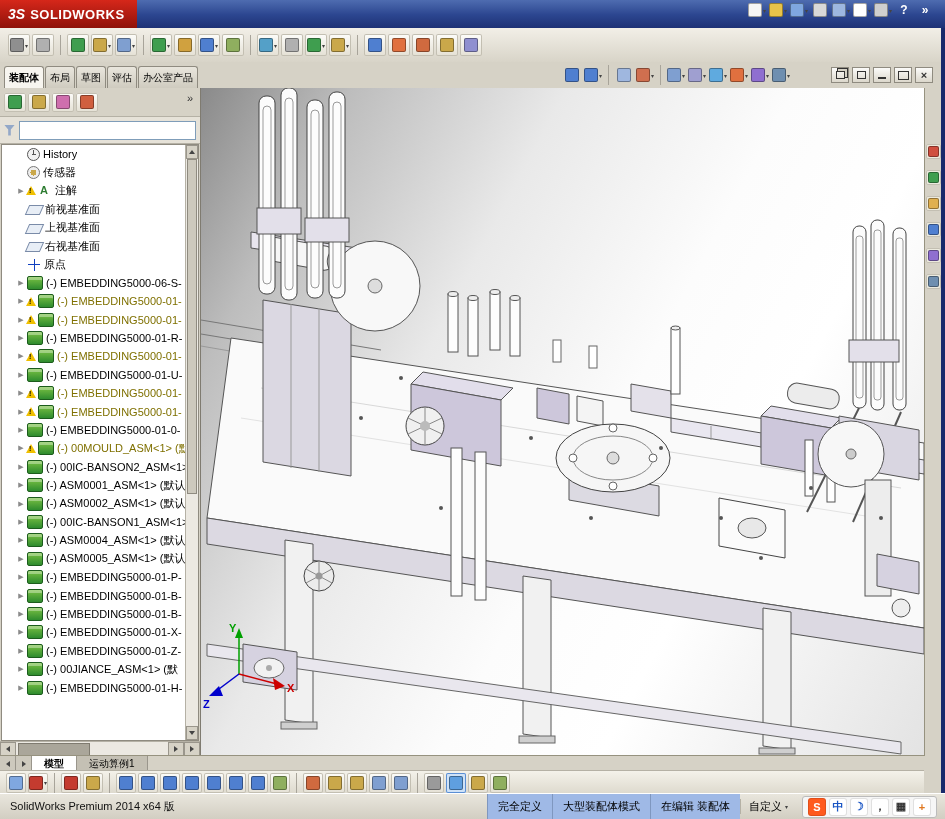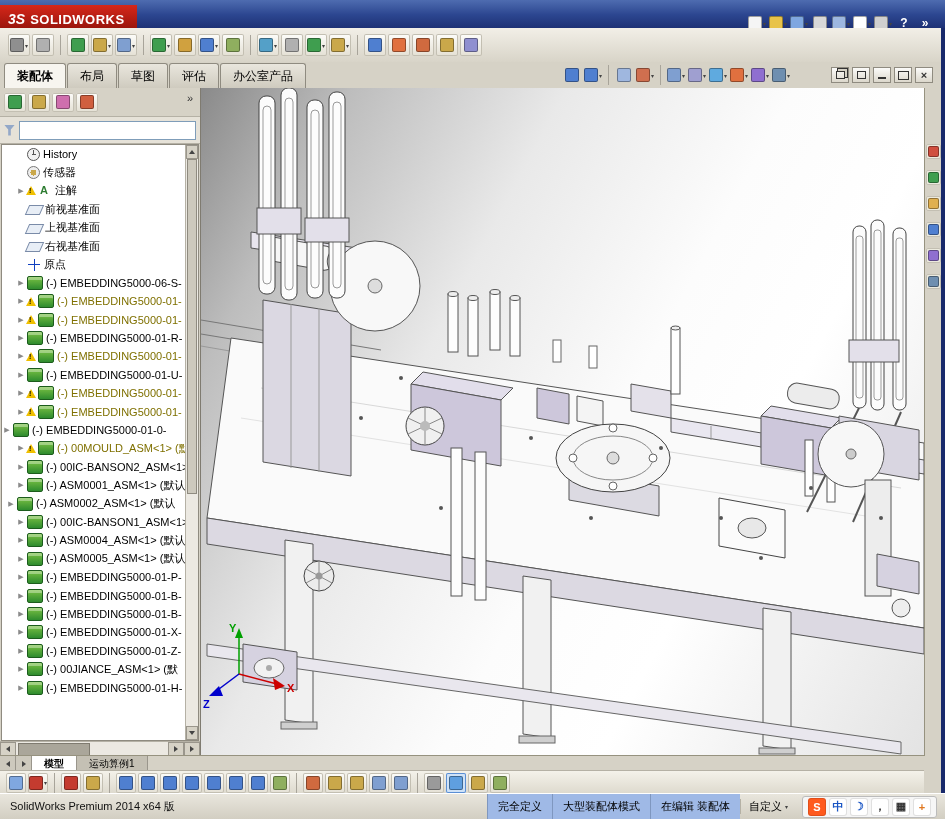--- a/index.html
+++ b/index.html
@@ -1,19 +1,19 @@
 <!DOCTYPE html>
 <html style="--tb-lo: #18296b; --logo: #8f120a; --status-blue: #9fb9e6; --olive: #7f7000; --warn: #f0c000;"><head>
 <meta charset="utf-8">
 <style>
   html,body{margin:0;padding:0;background:#444;}
   .window{position:relative;width:945px;height:819px;background:#d6d2c6;font-family:"Liberation Sans",sans-serif;overflow:hidden;}
 
   
-  .titlebar{position:absolute;top:0;left:0;right:0;height:33px;display:flex;align-items:flex-end;
+  .titlebar{position:absolute;top:0;left:0;right:0;height:33px;display:flex;align-items:flex-start;
     background:linear-gradient(180deg,var(--tb-hi,#4e6cb0) 0%,var(--tb-mid,#2c4690) 45%,var(--tb-lo,#18296b) 100%);color:#fff;}
   .logo{height:28px;display:flex;align-items:center;padding:0 12px 0 8px;
     background:linear-gradient(180deg,#d6271a,var(--logo,#8f120a));}
   .logo .glyph{font-weight:bold;font-style:italic;font-size:14px;margin-right:5px;}
   .logo .brand{font-weight:bold;font-size:13px;letter-spacing:.5px;}
   .menu-bar{display:flex;align-items:center;margin-left:6px;}
   .menu-item{padding:4px 9px;font-size:12px;cursor:default;white-space:nowrap;}
   .titlebar-icons{margin-left:auto;display:flex;align-items:center;gap:1px;padding-right:10px;}
   .titlebar-icons .icon-box{background:transparent;box-shadow:none;border:none;width:20px;height:20px;}
   .titlebar-icons .icon-box.glyphic{color:#fff;font-size:12px;}
@@ -27,21 +27,21 @@
   .icon-box.glyphic{font-weight:bold;font-size:12px;color:#333;}
   .vsep{width:1px;height:20px;background:#a8a49a;margin:0 4px;flex:none;}
 
   
   .toolbar{position:absolute;top:28px;left:0;right:0;height:34px;display:flex;align-items:center;gap:2px;padding-left:8px;
     background:linear-gradient(180deg,#f2efe7,#d8d4c8);border-bottom:1px solid #a8a49a;}
 
   
   .tabsrow{position:absolute;top:62px;left:0;right:0;height:26px;background:#d6d2c6;border-bottom:1px solid #96927f;
     display:flex;align-items:flex-end;padding-left:4px;}
-  .ctab{padding:4px 12px 3px;font-size:12px;border:1px solid #8f8b80;border-bottom:none;border-radius:3px 3px 0 0;
+  .ctab{padding:4px 4px 3px;font-size:10px;border:1px solid #8f8b80;border-bottom:none;border-radius:3px 3px 0 0;
     background:linear-gradient(#e9e6dd,#cfcbbf);margin-right:1px;cursor:default;white-space:nowrap;}
   .ctab.active{background:#f7f5ef;font-weight:bold;}
   .headsup{display:flex;align-items:center;gap:1px;margin-left:auto;margin-right:40px;align-self:center;}
   .headsup .icon-box{width:20px;height:20px;background:transparent;box-shadow:none;}
   .childbtns{display:flex;gap:3px;align-items:center;padding-right:12px;align-self:center;}
   .wb{width:16px;height:14px;border:1px solid #8f8b80;background:linear-gradient(#fbfbf9,#dcd8cc);
     display:inline-flex;align-items:center;justify-content:center;}
   .wb::before{content:"";display:block;width:7px;height:6px;border:1px solid #333;}
   .wb.window-cascade::before{box-shadow:2px -2px 0 0 #d6d2c6,2px -2px 0 1px #333;}
   .wb.window-minimize::before{width:8px;height:0;border:none;border-bottom:2px solid #333;margin-top:6px;}
@@ -407,21 +407,21 @@
             <span class="tlabel tl-olive">(-) EMBEDDING5000-01-</span>
           </div>
           <div class="tree-row" style="padding-left: 14px;">
             <span class="arrow">▶</span>
             <span class="warn-badge">
               <span class="warn-ex">!</span>
             </span>
             <span class="ticon ti-assembly"></span>
             <span class="tlabel tl-olive">(-) EMBEDDING5000-01-</span>
           </div>
-          <div class="tree-row" style="">
+          <div class="tree-row" style="padding-left: 14px;">
             <span class="arrow">▶</span>
             <span class="ticon ti-assembly"></span>
             <span class="tlabel tl-black">(-) EMBEDDING5000-01-0-</span>
           </div>
           <div class="tree-row" style="padding-left: 14px;">
             <span class="arrow">▶</span>
             <span class="warn-badge">
               <span class="warn-ex">!</span>
             </span>
             <span class="ticon ti-assembly"></span>
@@ -430,21 +430,21 @@
           <div class="tree-row" style="padding-left: 14px;">
             <span class="arrow">▶</span>
             <span class="ticon ti-assembly"></span>
             <span class="tlabel tl-black">(-) 00IC-BANSON2_ASM&lt;1&gt;</span>
           </div>
           <div class="tree-row" style="padding-left: 14px;">
             <span class="arrow">▶</span>
             <span class="ticon ti-assembly"></span>
             <span class="tlabel tl-black">(-) ASM0001_ASM&lt;1&gt; (默认</span>
           </div>
-          <div class="tree-row" style="padding-left: 4px;">
+          <div class="tree-row" style="padding-left: 14px;">
             <span class="arrow">▶</span>
             <span class="ticon ti-assembly"></span>
             <span class="tlabel tl-black">(-) ASM0002_ASM&lt;1&gt; (默认</span>
           </div>
           <div class="tree-row" style="padding-left: 14px;">
             <span class="arrow">▶</span>
             <span class="ticon ti-assembly"></span>
             <span class="tlabel tl-black">(-) 00IC-BANSON1_ASM&lt;1&gt;</span>
           </div>
           <div class="tree-row" style="padding-left: 14px;">

